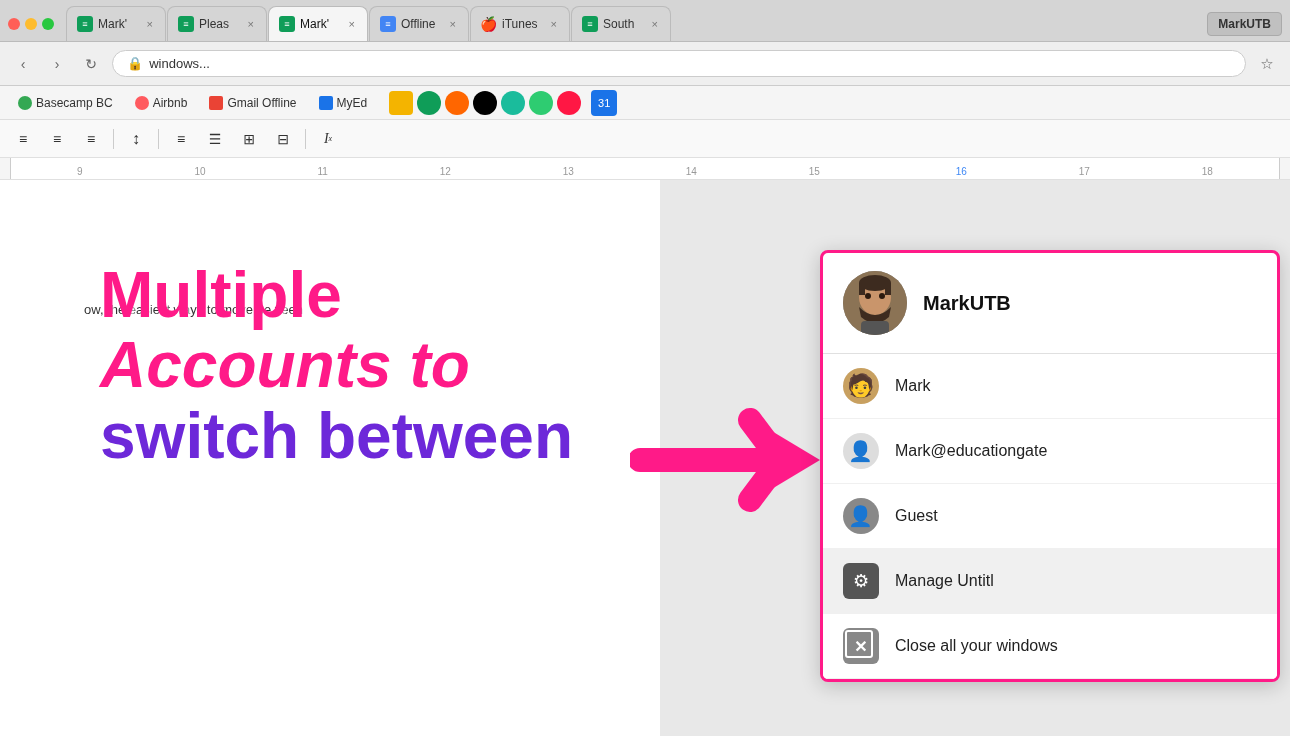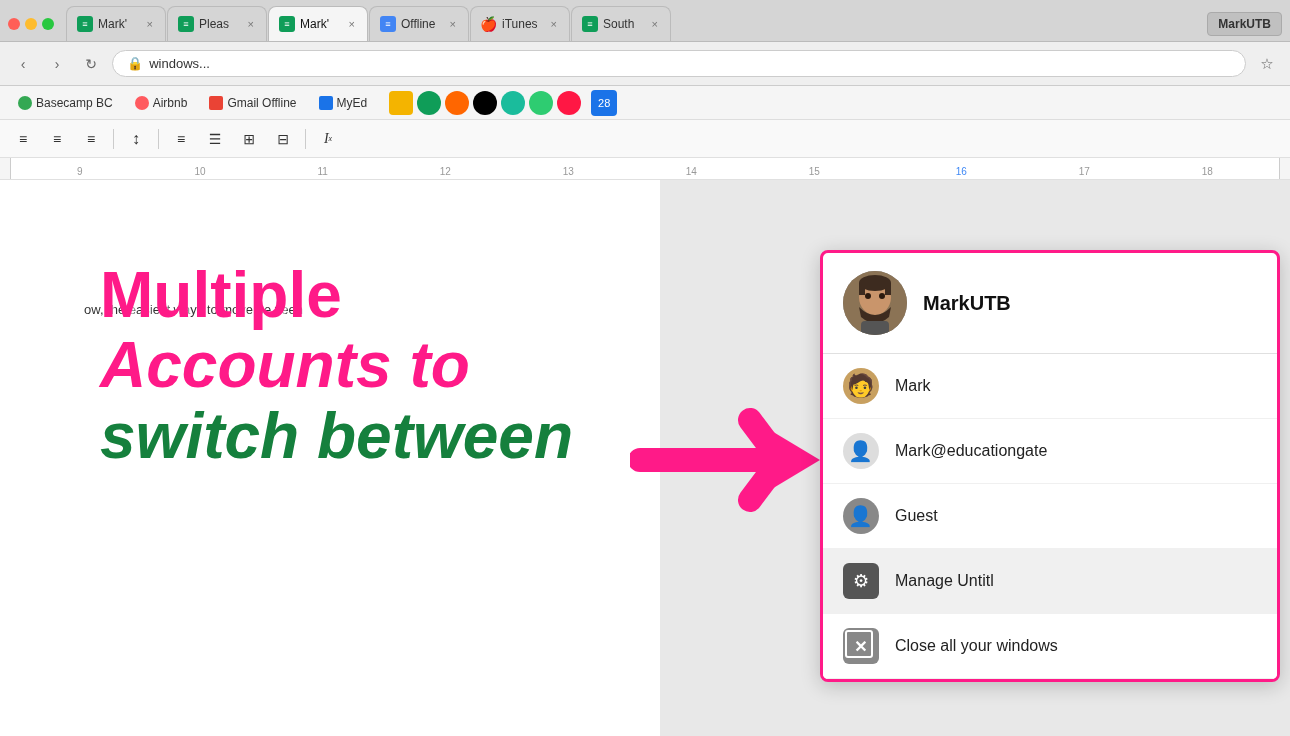--- a/index.html
+++ b/index.html
@@ -269,24 +269,23 @@
       font-weight: 900;
       color: #ff1a88;
       text-shadow: 2px 2px 0 rgba(255,255,255,0.5);
       line-height: 1.1;
       font-style: italic;
     }
 
     .overlay-switch {
       font-size: 64px;
       font-weight: 900;
-      color: #15803d;
+      color: #6d28d9;
       text-shadow: 2px 2px 0 rgba(255,255,255,0.5);
       line-height: 1.1;
-      font-style: italic;
     }
 
     
     .account-panel {
       position: absolute;
       right: 10px;
       top: 70px;
       width: 460px;
       background: white;
       border: 3px solid #ff1a88;
@@ -476,21 +475,21 @@
     <div style="display:flex;gap:4px;margin-left:8px;">
       <div style="width:24px;height:24px;background:#f4b400;border-radius:4px;cursor:pointer;"></div>
       <div style="width:24px;height:24px;background:#0f9d58;border-radius:50%;cursor:pointer;"></div>
       <div style="width:24px;height:24px;background:#ff6600;border-radius:50%;cursor:pointer;"></div>
       <div style="width:24px;height:24px;background:#000;border-radius:50%;cursor:pointer;"></div>
       <div style="width:24px;height:24px;background:#1abc9c;border-radius:50%;cursor:pointer;"></div>
       <div style="width:24px;height:24px;background:#2ecc71;border-radius:50%;cursor:pointer;"></div>
       <div style="width:24px;height:24px;background:#ff1744;border-radius:50%;cursor:pointer;"></div>
     </div>
 
-    <div style="margin-left:4px;width:26px;height:26px;background:#1a73e8;border-radius:4px;display:flex;align-items:center;justify-content:center;color:white;font-size:11px;cursor:pointer;">28</div>
+    <div style="margin-left:4px;width:26px;height:26px;background:#1a73e8;border-radius:4px;display:flex;align-items:center;justify-content:center;color:white;font-size:11px;cursor:pointer;">31</div>
   </div>
 
   <div class="doc-toolbar">
     <button class="toolbar-btn">≡</button>
     <button class="toolbar-btn">≡</button>
     <button class="toolbar-btn">≡</button>
     <div class="toolbar-separator"></div>
     <button class="toolbar-btn" style="font-size:16px;">↕</button>
     <div class="toolbar-separator"></div>
     <button class="toolbar-btn">≡</button>

